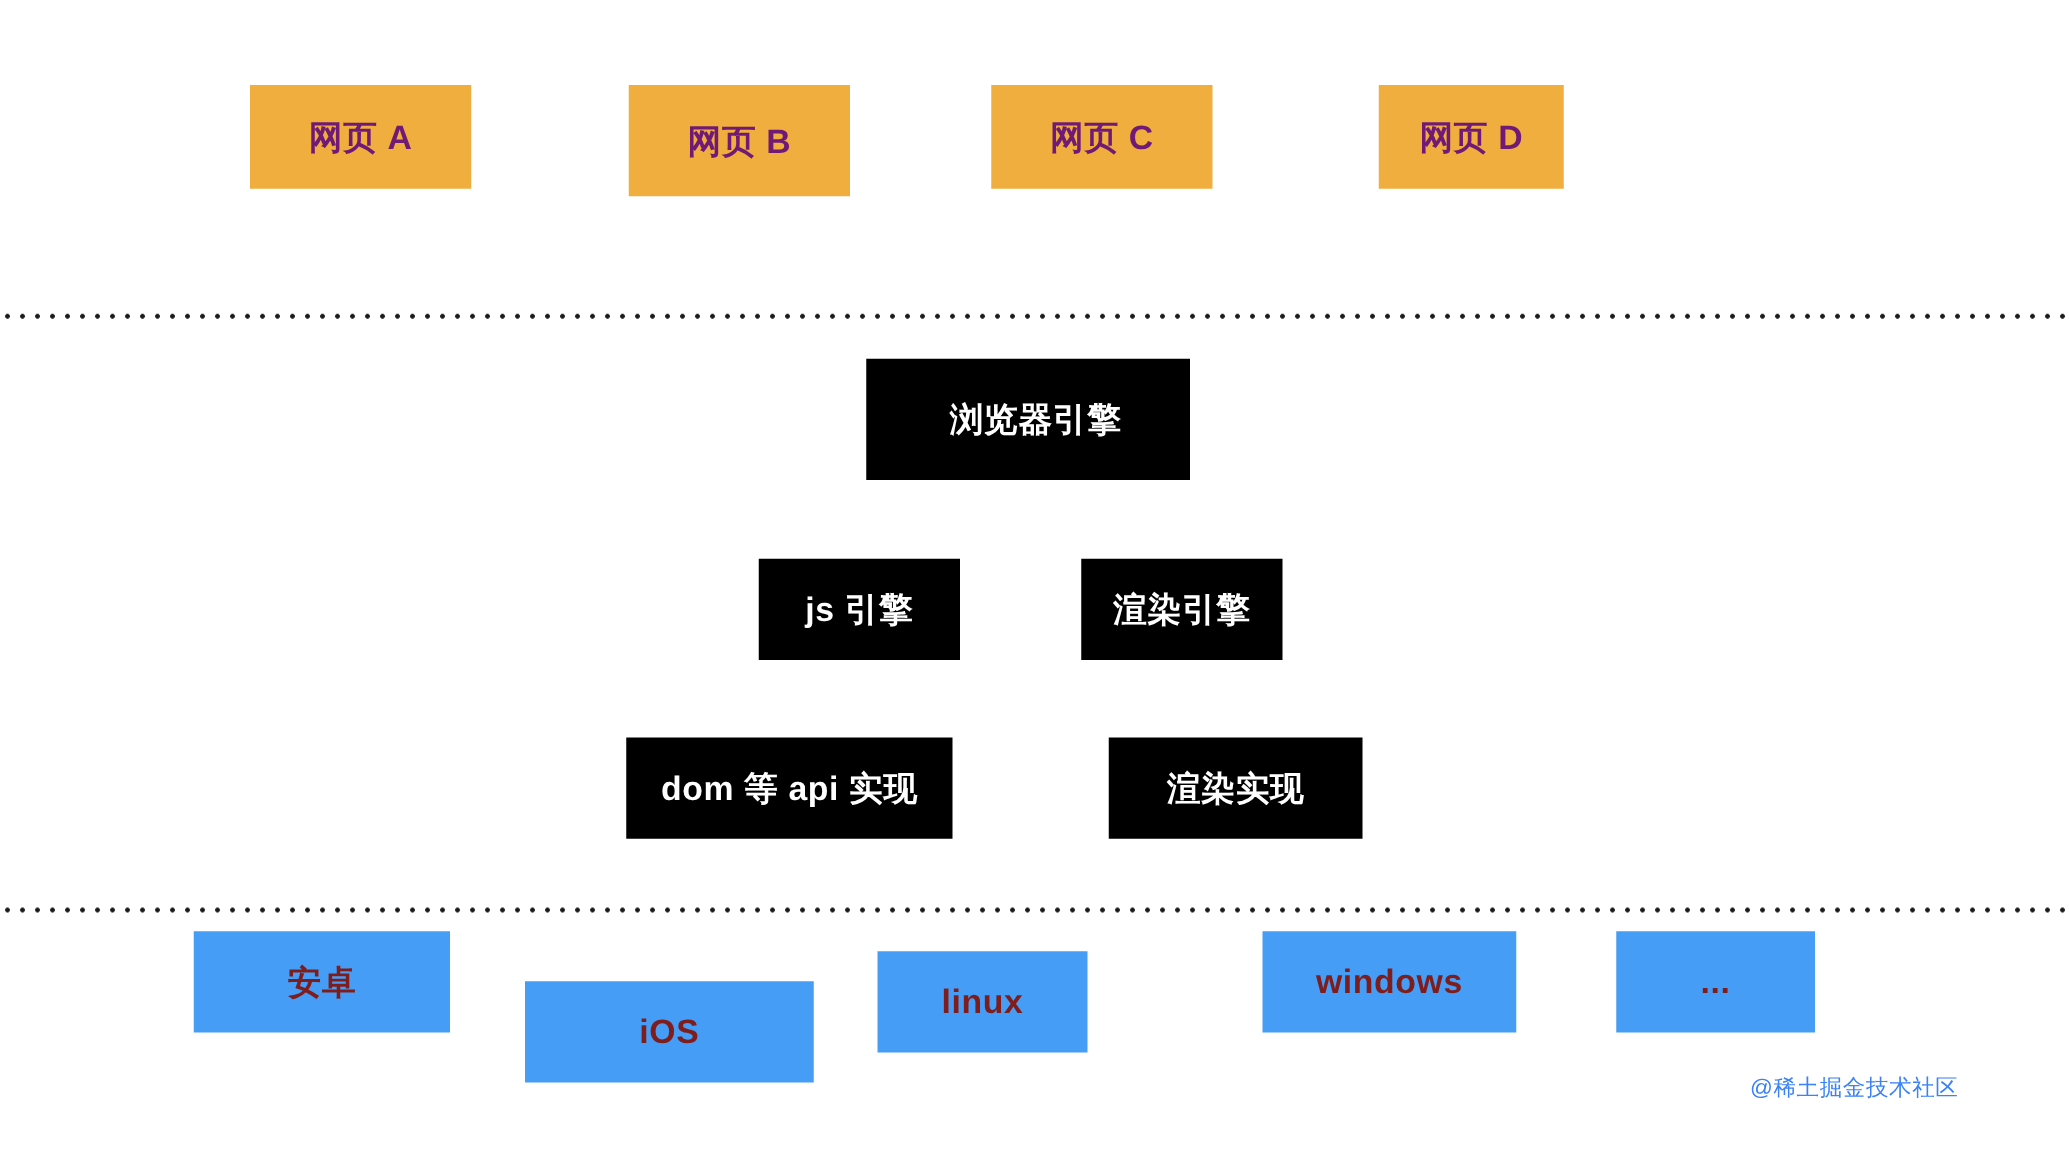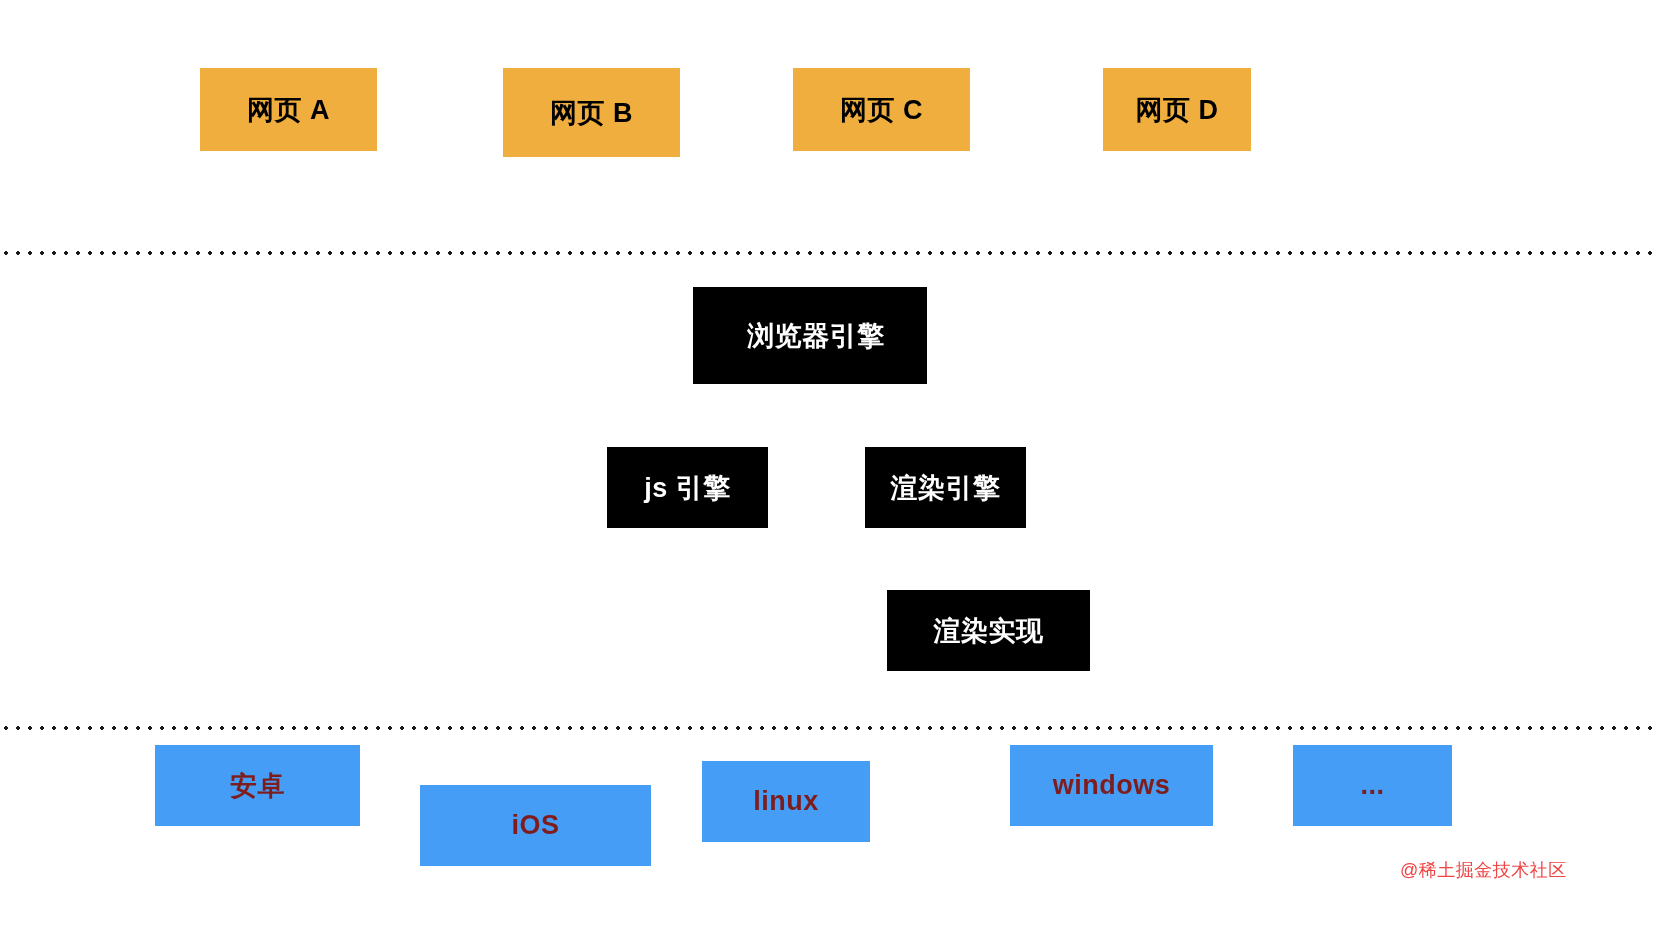--- a/index.html
+++ b/index.html
@@ -22,21 +22,21 @@
     display: flex;
     align-items: center;
     justify-content: center;
     box-sizing: border-box;
     font-weight: bold;
     letter-spacing: 0.5px;
     white-space: nowrap;
   }
   .box-page {
     background: #efae3e;
-    color: #000000;
+    color: #701a75;
     font-size: 27px;
   }
   .box-engine {
     background: #000000;
     color: #ffffff;
     font-size: 27px;
   }
   .box-os {
     background: #469df5;
     color: #7f1d1d;
@@ -47,39 +47,40 @@
     left: 0;
     width: 1656px;
     height: 4px;
     background-image: radial-gradient(circle, #1b1b1b 0px, #1b1b1b 1.7px, rgba(0,0,0,0) 2.0px);
     background-size: 12px 4px;
     background-repeat: repeat-x;
     background-position: 0 center;
   }
   .watermark {
     position: absolute;
-    color: #ef4444;
+    color: #3b82f6;
     font-size: 18px;
     white-space: nowrap;
     letter-spacing: 0.5px;
   }
 </style>
 </head>
 <body>
 
 <div id="canvas">
     <div class="divider" style="top: 251px;"></div>
     <div class="divider" style="top: 726px;"></div>
     <div class="box box-page" style="left: 200px; top: 68px; width: 177px; height: 83px;">网页 A</div>
     <div class="box box-page" style="left: 503px; top: 68px; width: 177px; height: 89px;">网页 B</div>
     <div class="box box-page" style="left: 793px; top: 68px; width: 177px; height: 83px;">网页 C</div>
     <div class="box box-page" style="left: 1103px; top: 68px; width: 148px; height: 83px;">网页 D</div>
-    <div class="box box-engine" style="left: 693px; top: 287px; width: 234px; height: 97px; padding-left: 12px;">浏览器引擎</div>
+    <div class="box box-engine" style="left: 693px; top: 287px; width: 259px; height: 97px; padding-left: 12px;">浏览器引擎</div>
     <div class="box box-engine" style="left: 607px; top: 447px; width: 161px; height: 81px;">js 引擎</div>
     <div class="box box-engine" style="left: 865px; top: 447px; width: 161px; height: 81px;">渲染引擎</div>
+    <div class="box box-engine" style="left: 501px; top: 590px; width: 261px; height: 81px;">dom 等 api 实现</div>
     <div class="box box-engine" style="left: 887px; top: 590px; width: 203px; height: 81px;">渲染实现</div>
     <div class="box box-os" style="left: 155px; top: 745px; width: 205px; height: 81px;">安卓</div>
     <div class="box box-os" style="left: 420px; top: 745px; width: 231px; height: 81px; margin-top: 40px;">iOS</div>
     <div class="box box-os" style="left: 702px; top: 745px; width: 168px; height: 81px; margin-top: 16px;">linux</div>
     <div class="box box-os" style="left: 1010px; top: 745px; width: 203px; height: 81px;">windows</div>
     <div class="box box-os" style="left: 1293px; top: 745px; width: 159px; height: 81px;">...</div>
     <div class="watermark" style="left: 1400px; top: 858px;">@稀土掘金技术社区</div>
   </div>
 
 </body></html>

